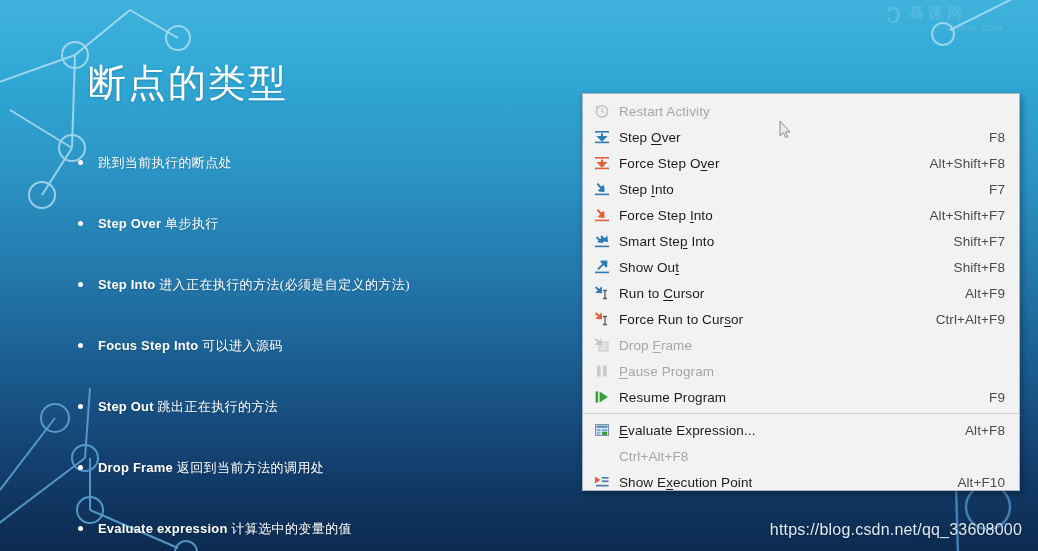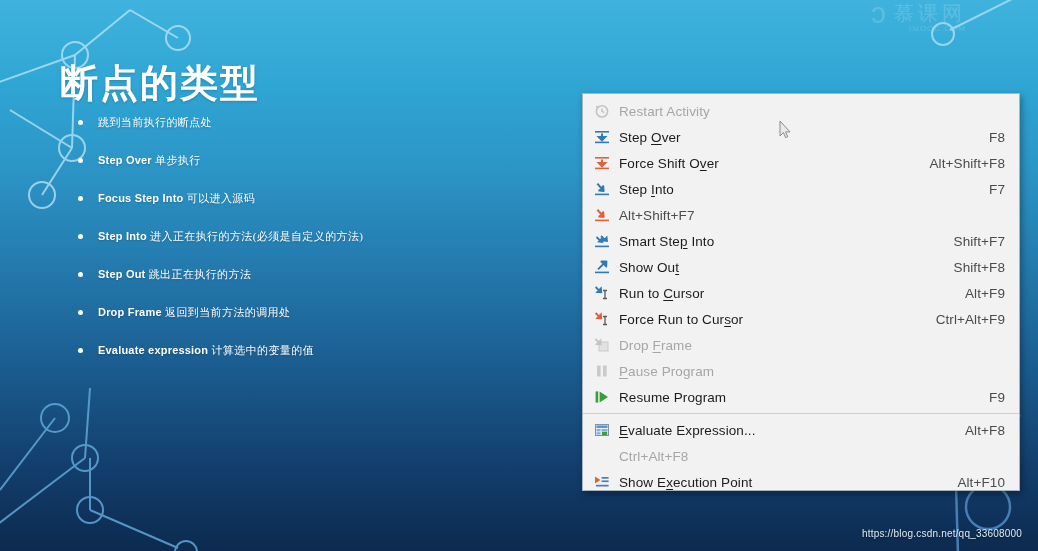--- a/index.html
+++ b/index.html
@@ -25,77 +25,78 @@
   
   .deco { position: absolute; pointer-events: none; }
   #deco-tl { left: -20px; top: -10px; }
   #deco-bl { left: -10px; top: 380px; }
   #deco-br { right: -4px; bottom: -4px; }
   #deco-tr { right: -10px; top: -14px; }
 
   
   #slide-title {
     position: absolute;
-    left: 60px; top: 58px;
+    left: 88px; top: 58px;
     font-size: 38px;
     color: #ffffff;
     letter-spacing: 2px;
     text-shadow: 0 1px 3px rgba(0,0,0,.18);
     font-family: "Liberation Serif", serif;
-    font-weight: 700;
+    font-weight: 400;
   }
   #bullet-list {
     position: absolute;
     left: 76px; top: 112px;
     width: 500px;
     list-style: none;
   }
   #bullet-list li {
     position: relative;
     padding-left: 22px;
     margin-bottom: 17px;
     color: #ffffff;
-    font-size: 11px;
+    font-size: 13px;
     line-height: 21px;
     letter-spacing: .4px;
     text-shadow: 0 1px 2px rgba(0,0,0,.2);
     white-space: nowrap;
+    margin-top: 40px;
   }
   #bullet-list li::before {
     content: "";
     position: absolute;
     left: 2px; top: 8px;
     width: 5px; height: 5px;
     border-radius: 50%;
     background: #ffffff;
   }
   #bullet-list li .en { font-weight: 600; letter-spacing: .2px; }
   #bullet-list li .cn { font-family: "Liberation Serif", serif; font-weight: 400; }
 
   
   #watermark {
     position: absolute;
     right: 16px; bottom: 12px;
     color: #dfe9f2;
-    font-size: 10px;
+    font-size: 16px;
     letter-spacing: .2px;
     text-shadow: 0 1px 2px rgba(0,0,0,.35);
   }
   #brand-watermark {
     position: absolute;
     right: 72px; top: -2px;
     opacity: .16;
     display: flex; align-items: center; gap: 8px;
   }
   #brand-watermark .bw-text {
-    color: #ffffff; font-size: 20px; letter-spacing: 4px;
+    color: #ffffff; font-size: 15px; letter-spacing: 4px;
     font-family: Liberation Serif, serif;
   }
   #brand-watermark .bw-sub {
-    position: absolute; left: 38px; top: 26px;
+    position: absolute; left: 60px; top: 26px;
     color: #ffffff; font-size: 8px; letter-spacing: 1px;
   }
 
   
   #context-menu {
     position: absolute;
     left: 582px; top: 93px;
     width: 438px; height: 398px;
     background: #f2f2f2;
     border: 1px solid #a8b4bf;
@@ -197,22 +198,22 @@
     <span class="bw-mark" style="color:#fff;font-size:30px;line-height:30px;">ᴐ</span>
     <span class="bw-text">慕课网</span>
     <span class="bw-sub">IMOOC.COM</span>
   </div>
 
   <div id="slide-title">断点的类型</div>
 
   <ul id="bullet-list">
       <li><span class="en"></span><span class="cn">跳到当前执行的断点处</span></li>
       <li><span class="en">Step Over </span><span class="cn">单步执行</span></li>
+      <li><span class="en">Step Into </span><span class="cn">进入正在执行的方法(必须是自定义的方法)</span></li>
       <li><span class="en">Focus Step Into </span><span class="cn">可以进入源码</span></li>
-      <li><span class="en">Step Into </span><span class="cn">进入正在执行的方法(必须是自定义的方法)</span></li>
       <li><span class="en">Step Out </span><span class="cn">跳出正在执行的方法</span></li>
       <li><span class="en">Drop Frame </span><span class="cn">返回到当前方法的调用处</span></li>
       <li><span class="en">Evaluate expression </span><span class="cn">计算选中的变量的值</span></li>
     </ul>
 
   <div id="context-menu">
       <div class="menu-item disabled">
         <span class="mi-icon">
           <svg width="16" height="16" viewBox="0 0 16 16">
             <circle cx="8" cy="8.4" r="5.6" fill="none" stroke="#8d8d8d" stroke-width="1.6"></circle>
@@ -235,40 +236,41 @@
         <span class="mi-shortcut">F8</span>
       </div>
       <div class="menu-item">
         <span class="mi-icon">
           <svg width="16" height="16" viewBox="0 0 16 16">
             <rect x="1" y="2" width="14" height="1.6" fill="#e1603a"></rect>
             <rect x="1" y="12.6" width="14" height="1.6" fill="#e1603a"></rect>
             <path d="M8 4.6 L8 9.2 M4.8 8 L8 11.4 L11.2 8 Z" stroke="#e1603a" stroke-width="2" fill="#e1603a"></path>
           </svg>
         </span>
-        <span class="mi-label"><span>Force Shift O</span><span class="mn">v</span><span>er</span></span>
+        <span class="mi-label"><span>Force Step O</span><span class="mn">v</span><span>er</span></span>
         <span class="mi-shortcut">Alt+Shift+F8</span>
       </div>
       <div class="menu-item">
         <span class="mi-icon">
           <svg width="16" height="16" viewBox="0 0 16 16">
             <rect x="1" y="12.6" width="14" height="1.6" fill="#2e7bb5"></rect>
             <path d="M3.4 2.6 L8.4 8.6 M5.2 9.6 L9.6 10 L9.2 5.2 Z" stroke="#2e7bb5" stroke-width="2" fill="#2e7bb5" stroke-linejoin="round"></path>
           </svg>
         </span>
         <span class="mi-label"><span>Step </span><span class="mn">I</span><span>nto</span></span>
         <span class="mi-shortcut">F7</span>
       </div>
       <div class="menu-item">
         <span class="mi-icon">
           <svg width="16" height="16" viewBox="0 0 16 16">
             <rect x="1" y="12.6" width="14" height="1.6" fill="#e1603a"></rect>
             <path d="M3.4 2.6 L8.4 8.6 M5.2 9.6 L9.6 10 L9.2 5.2 Z" stroke="#e1603a" stroke-width="2" fill="#e1603a" stroke-linejoin="round"></path>
           </svg>
         </span>
+        <span class="mi-label"><span>Force Step </span><span class="mn">I</span><span>nto</span></span>
         <span class="mi-shortcut">Alt+Shift+F7</span>
       </div>
       <div class="menu-item">
         <span class="mi-icon">
           <svg width="16" height="16" viewBox="0 0 16 16">
             <rect x="1" y="12.6" width="14" height="1.6" fill="#2e7bb5"></rect>
             <path d="M2.5 4 L6.5 8 M5 8.6 L8.4 9 L8 5.4 Z" stroke="#2e7bb5" stroke-width="1.8" fill="#2e7bb5"></path>
             <path d="M7 3 L11 7 M9.5 7.6 L13 8 L12.6 4.4 Z" stroke="#2e7bb5" stroke-width="1.8" fill="#2e7bb5"></path>
           </svg>
         </span>

